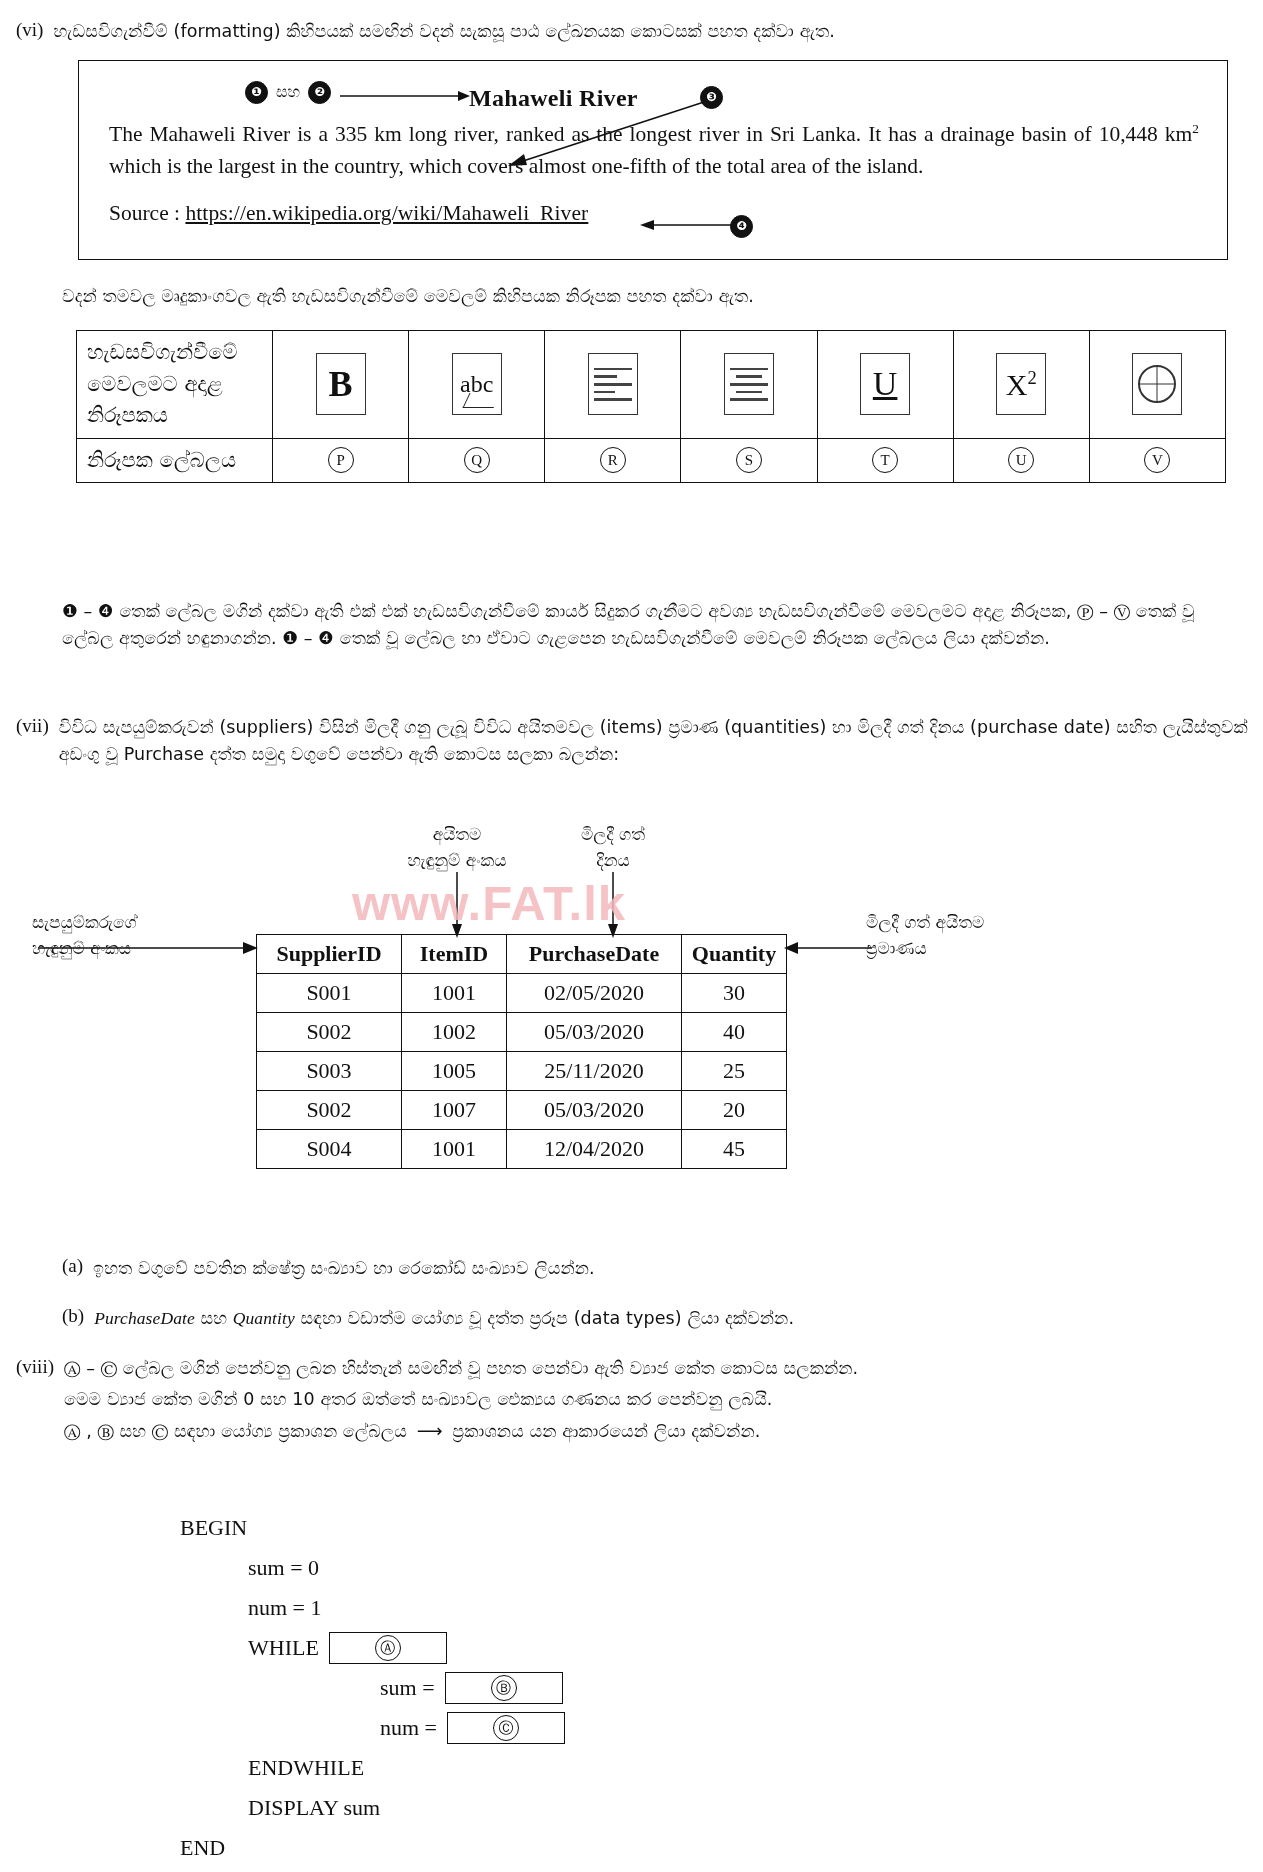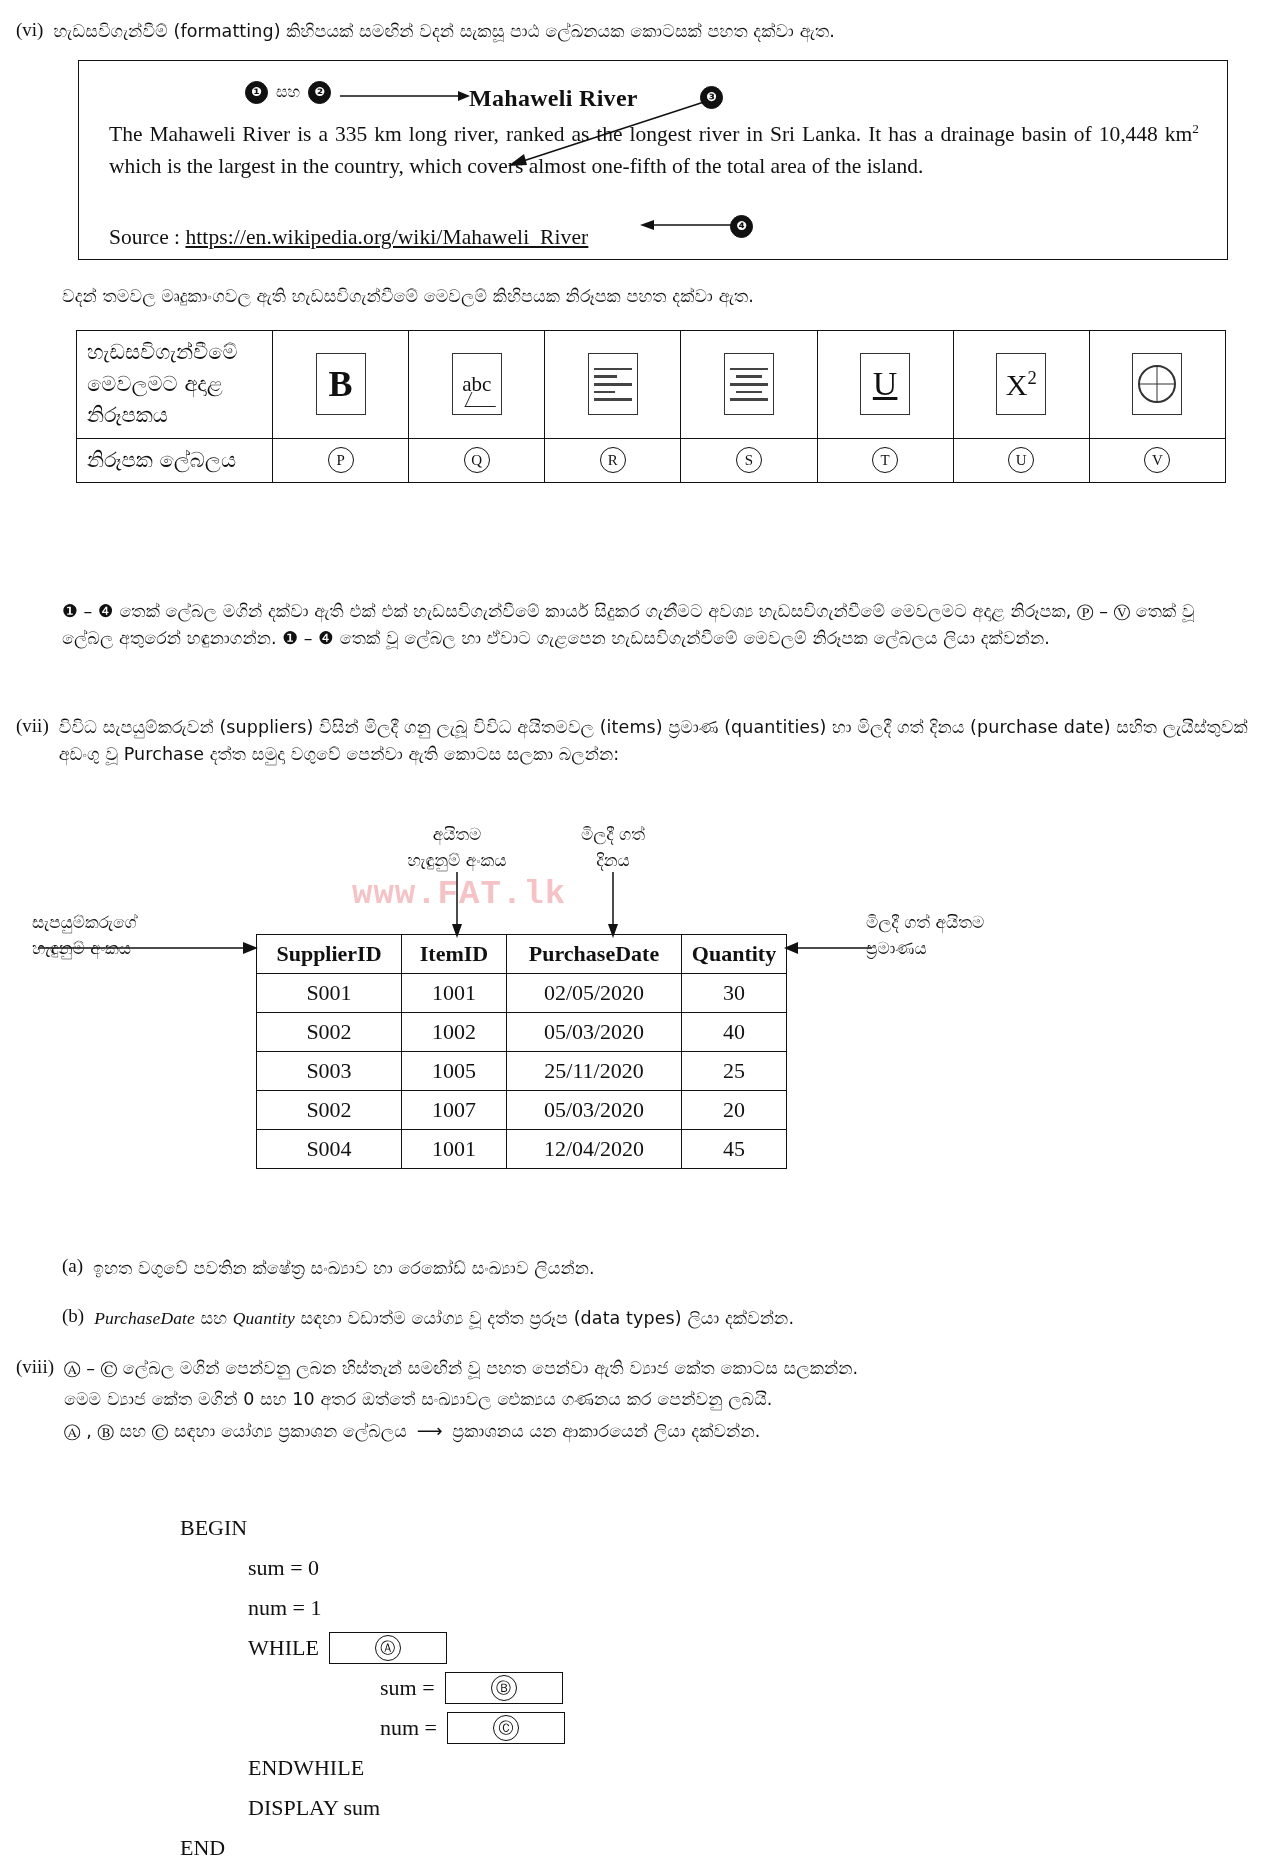--- a/index.html
+++ b/index.html
@@ -77,21 +77,21 @@
     width: 1090px;
     font-family: "Liberation Serif", serif;
     font-size: 21.5px;
     line-height: 1.48;
     text-align: justify;
   }
   #doc-para sup { font-size: 0.62em; vertical-align: super; }
   #doc-source {
     position: absolute;
     left: 30px;
-    top: 164px;
+    top: 140px;
     font-family: "Liberation Serif", serif;
     font-size: 21.5px;
   }
   #doc-source .lbl { }
   #doc-source .url {
     text-decoration: underline;
     letter-spacing: 0.1px;
   }
 
   
@@ -179,21 +179,21 @@
     position: relative;
   }
   .glyph-letter {
     font-family: "Liberation Serif", serif;
     font-size: 36px;
     font-weight: bold;
     line-height: 1;
   }
   .glyph-abc {
     font-family: "Liberation Serif", serif;
-    font-size: 21px;
+    font-size: 24px;
     line-height: 1;
     position: relative;
   }
   .glyph-abc::after {
     content: "";
     position: absolute;
     left: 6px; bottom: -12px;
     width: 30px; height: 14px;
     border-bottom: 1.6px solid #222;
     border-left: 1.6px solid #222;
@@ -248,23 +248,23 @@
   #lbl-itemid   { left: 372px; top: 822px; width: 170px; }
   #lbl-purchdt  { left: 538px; top: 822px; width: 150px; }
   #lbl-supplier { left: 32px;  top: 910px; width: 190px; text-align: left; }
   #lbl-qty      { left: 866px; top: 910px; width: 190px; text-align: left; }
 
   
   #watermark {
     position: absolute;
     left: 352px;
     top: 875px;
-    font-family: Liberation Mono, monospace;
+    font-family: Liberation Sans, sans-serif;
     font-weight: bold;
-    font-size: 34px;
+    font-size: 49px;
     letter-spacing: 1px;
     color: #f4b9bc;
     opacity: 0.85;
     user-select: none;
   }
 
   
   #purchase-table {
     position: absolute;
     left: 256px;

